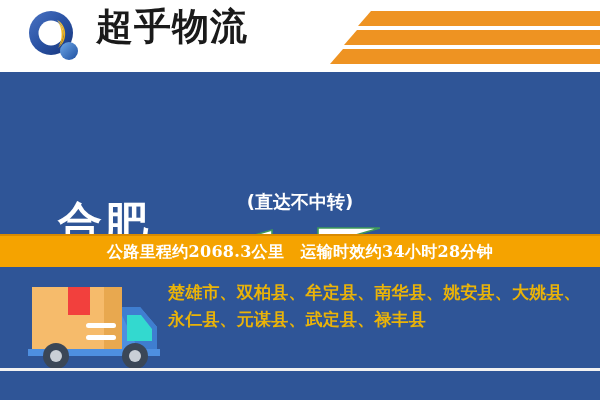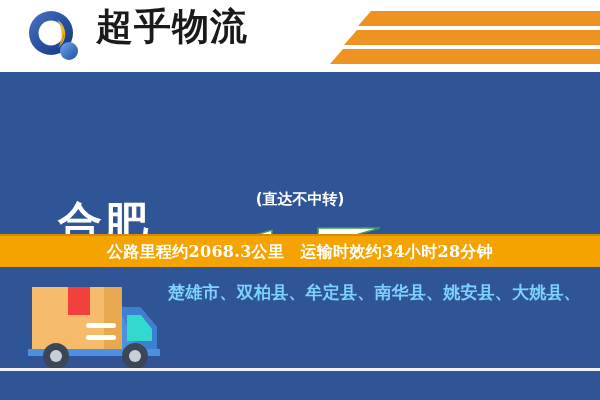--- a/index.html
+++ b/index.html
@@ -87,21 +87,21 @@
   }
   .city-origin { left: 58px; }
   .city-dest   { left: 390px; }
 
   .direct-label {
     position: absolute;
     left: 0; top: 118px;
     width: 600px;
     text-align: center;
     font-family: "DejaVu Sans", "Liberation Sans", sans-serif;
-    font-size: 15px;
+    font-size: 18px;
     font-weight: bold;
     color: #ffffff;
     white-space: nowrap;
   }
   .roundtrip-label {
     position: absolute;
     left: 0; top: 188px;
     width: 600px;
     text-align: center;
     font-family: "DejaVu Sans", "Liberation Sans", sans-serif;
@@ -150,21 +150,21 @@
     left: 14px; top: 12px;
     width: 150px; height: 92px;
   }
   .county-list {
     position: absolute;
     left: 168px; top: 12px;
     width: 420px;
     font-family: "DejaVu Serif", "Liberation Serif", serif;
     font-size: 17px;
     font-weight: bold;
-    color: #7dd3fc;
+    color: #eab308;
     line-height: 27px;
     letter-spacing: 0.2px;
   }
   .ground-line {
     position: absolute;
     left: 0; top: 101px;
     width: 600px; height: 3px;
     background: #f2f2f2;
   }
 </style>
@@ -256,18 +256,19 @@
 
         <circle cx="42" cy="77" r="13" fill="#3b4757"></circle>
         <circle cx="42" cy="77" r="6" fill="#c9cfd6"></circle>
         <circle cx="121" cy="77" r="13" fill="#3b4757"></circle>
         <circle cx="121" cy="77" r="6" fill="#c9cfd6"></circle>
       </svg>
     </div>
 
     <div class="county-list">
       <div>楚雄市、双柏县、牟定县、南华县、姚安县、大姚县、</div>
+      <div>永仁县、元谋县、武定县、禄丰县</div>
     </div>
 
     <div class="ground-line"></div>
   </div>
 
 </div>
 
 </body></html>

